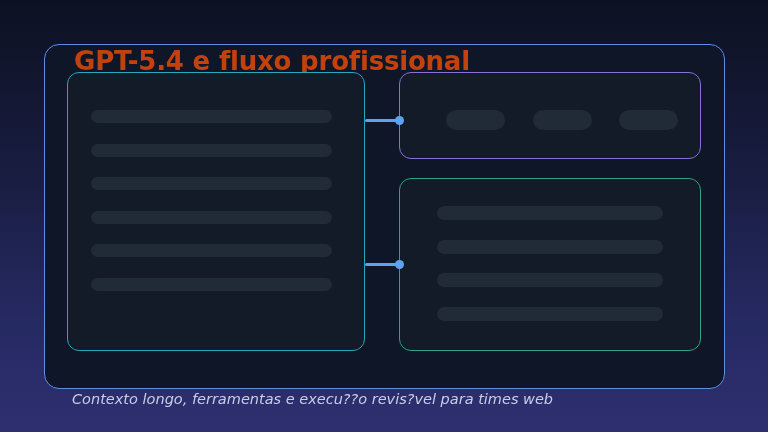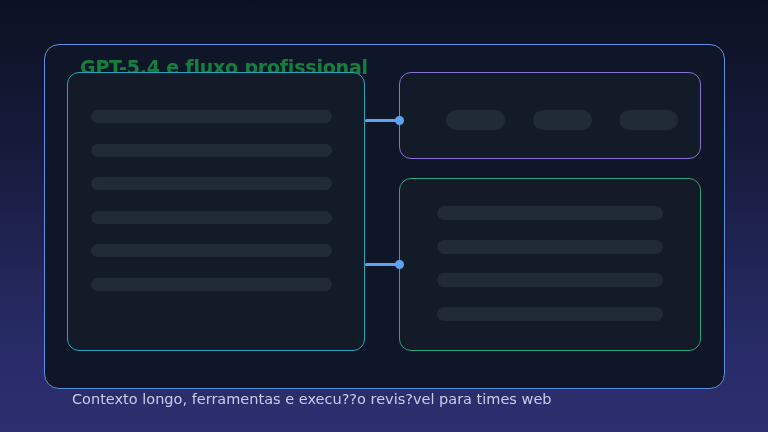--- a/index.html
+++ b/index.html
@@ -8,29 +8,29 @@
     background: linear-gradient(180deg, #0c1122 0%, #171b3c 35%, #262a63 75%, #2e2f70 100%);
     font-family: "Liberation Sans", "DejaVu Sans", sans-serif;
   }
   .abs { position: absolute; box-sizing: border-box; }
   .frame {
     left: 44px; top: 44px; width: 681px; height: 345px;
     border: 1.5px solid #5a8fe6; border-radius: 15px;
     background: #0f1628;
   }
   .title {
-    left: 72px; top: 39px; margin: 8px;
+    left: 72px; top: 39px; margin: 2px;
     font-family: "DejaVu Sans", sans-serif;
-    font-weight: bold; font-size: 19px; line-height: 40px;
-    color: #15803d; letter-spacing: -0.2px; white-space: nowrap;
+    font-weight: bold; font-size: 26px; line-height: 40px;
+    color: #c2410c; letter-spacing: -0.2px; white-space: nowrap;
   }
   .subtitle {
     left: 72px; top: 389px; margin: 0;
     font-family: "DejaVu Sans", sans-serif;
-    font-size: 14.5px; line-height: 20px; color: #c9cde6; white-space: nowrap;
+    font-size: 14.5px; line-height: 20px; color: #c9cde6; white-space: nowrap; font-style: italic;
   }
   .panel { border-radius: 12px; background: #131a28; }
   .panel-left { left: 67px; top: 72px; width: 298px; height: 279px; border: 1.3px solid #2aa4bb; }
   .panel-tr { left: 399px; top: 72px; width: 302px; height: 87px; border: 1.3px solid #8b6fd4; }
   .panel-br { left: 399px; top: 178px; width: 302px; height: 173px; border: 1.3px solid #2ea47c; }
   .bar { background: #212a37; border-radius: 7px; }
   .connector { height: 3px; background: #5ca3f5; border-radius: 2px; }
   .dot { width: 9px; height: 9px; border-radius: 50%; background: #5ca3f5; }
 </style>
 </head>

